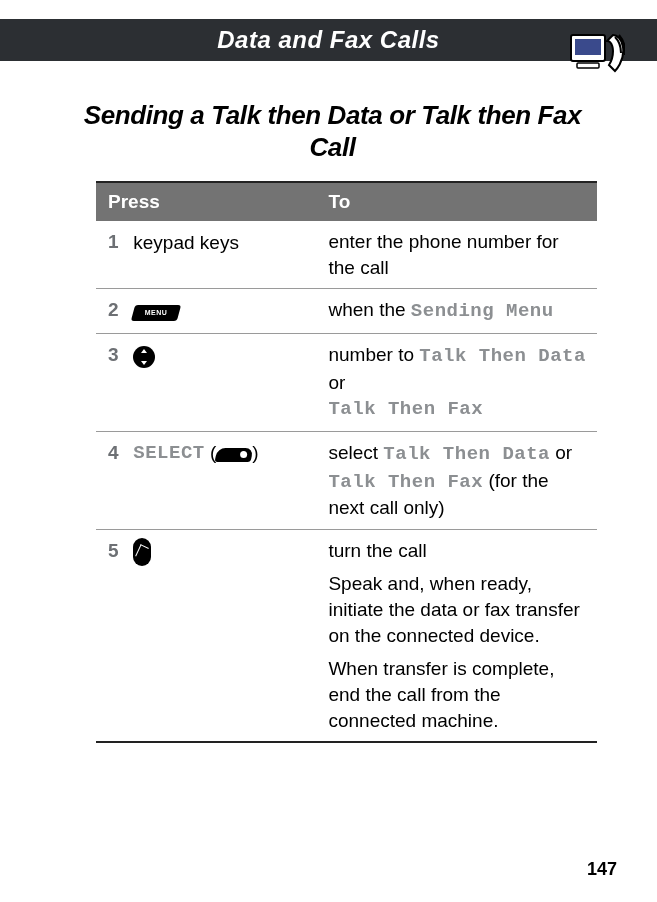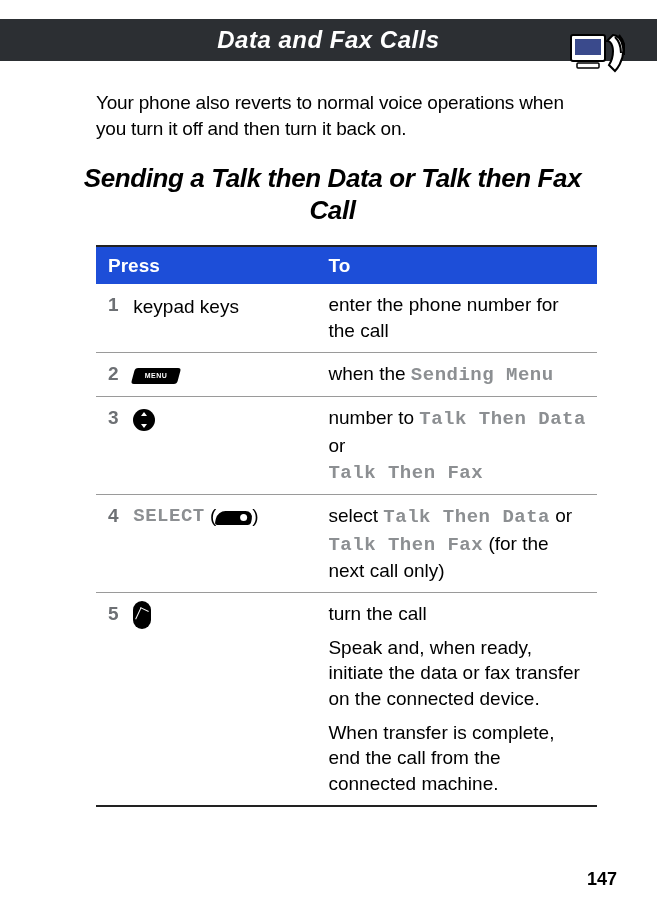--- a/index.html
+++ b/index.html
@@ -63,21 +63,21 @@
   }
 
   
   .ptable {
     width: 100%;
     border-collapse: collapse;
     margin-top: 6px;
     font-size: 19px;
   }
   .ptable thead th {
-    background: #1d4ed8;
+    background: #737373;
     color: #fff;
     font-weight: 700;
     text-align: left;
     padding: 6px 10px 6px 12px;
     font-size: 19px;
   }
   .ptable thead th:first-child { width: 44%; }
   .ptable td {
     vertical-align: top;
     padding: 8px 10px 8px 12px;
@@ -144,21 +144,21 @@
   }
   .key-send::after{
     content:""; position:absolute; left:50%; top:50%;
     width:8px; height:12px; border:1px solid #fff; border-right:none; border-bottom:none;
     transform: translate(-50%,-50%) rotate(25deg);
   }
 
   .page-num {
     position: absolute;
     right: 40px;
-    bottom: 12px;
+    bottom: 22px;
     font-weight: 800;
     font-size: 18px;
   }
 </style>
 </head>
 <body>
 
 <div class="header-bar">
   <div class="dark">
     <span class="header-title">Data and Fax Calls</span>
@@ -170,21 +170,20 @@
       <rect x="8" y="32" width="22" height="5" rx="1" fill="#fff" stroke="#000" stroke-width="1.5"></rect>
       <path d="M38 10 c6 0 6 10 6 10 c0 8 -4 14 -4 14 l6 6 c0 0 10 -10 8 -24 c-1 -8 -6 -12 -10 -12 z" fill="#fff" stroke="#000" stroke-width="2"></path>
       <path d="M46 6 q6 6 6 16" fill="none" stroke="#000" stroke-width="2"></path>
       <path d="M50 4 q7 8 6 20" fill="none" stroke="#000" stroke-width="2"></path>
     </svg>
   </span>
 </div>
 
 <div class="content">
 
-  <p class="body-para">Your phone also reverts to normal voice operations when you turn it off and then turn it back on.</p>
 
   <h2 class="section-heading">Sending a Talk then Data or Talk then Fax Call</h2>
 
 
   <table class="ptable">
     <thead>
       <tr>
         <th>Press</th>
         <th>To</th>
       </tr>

